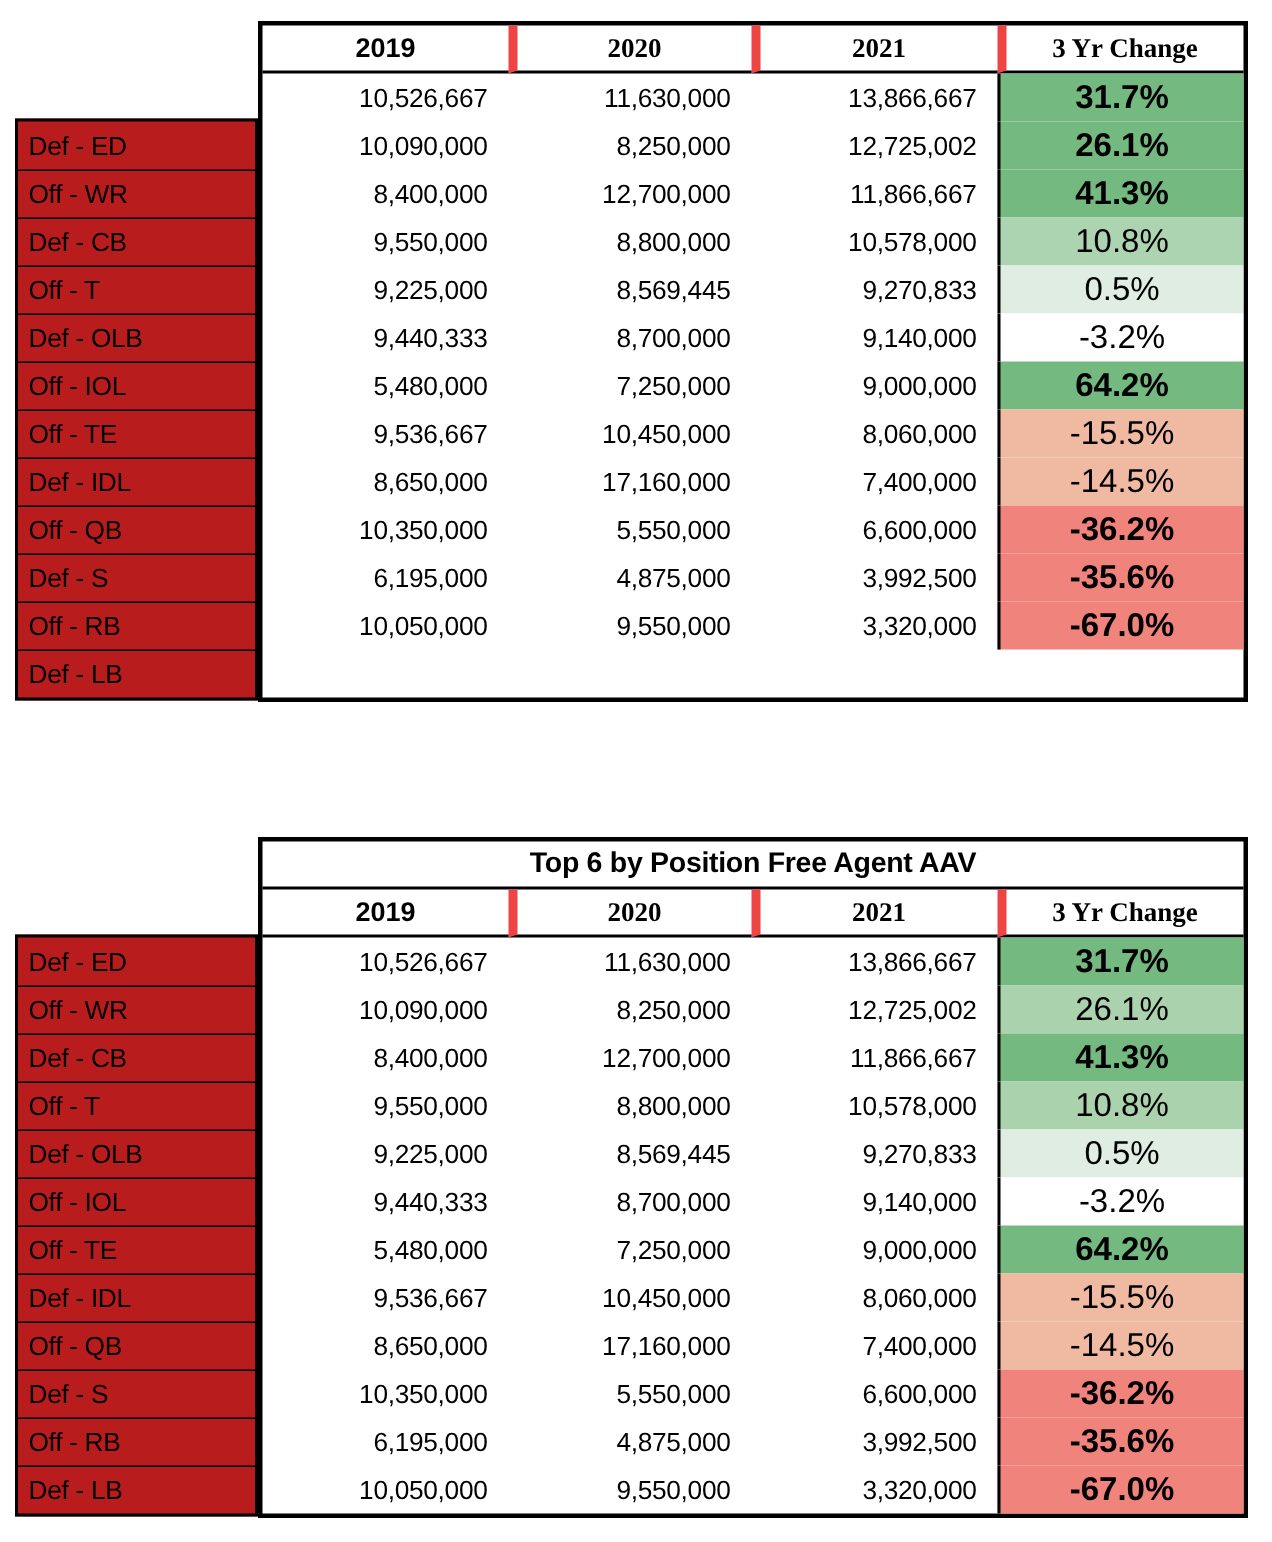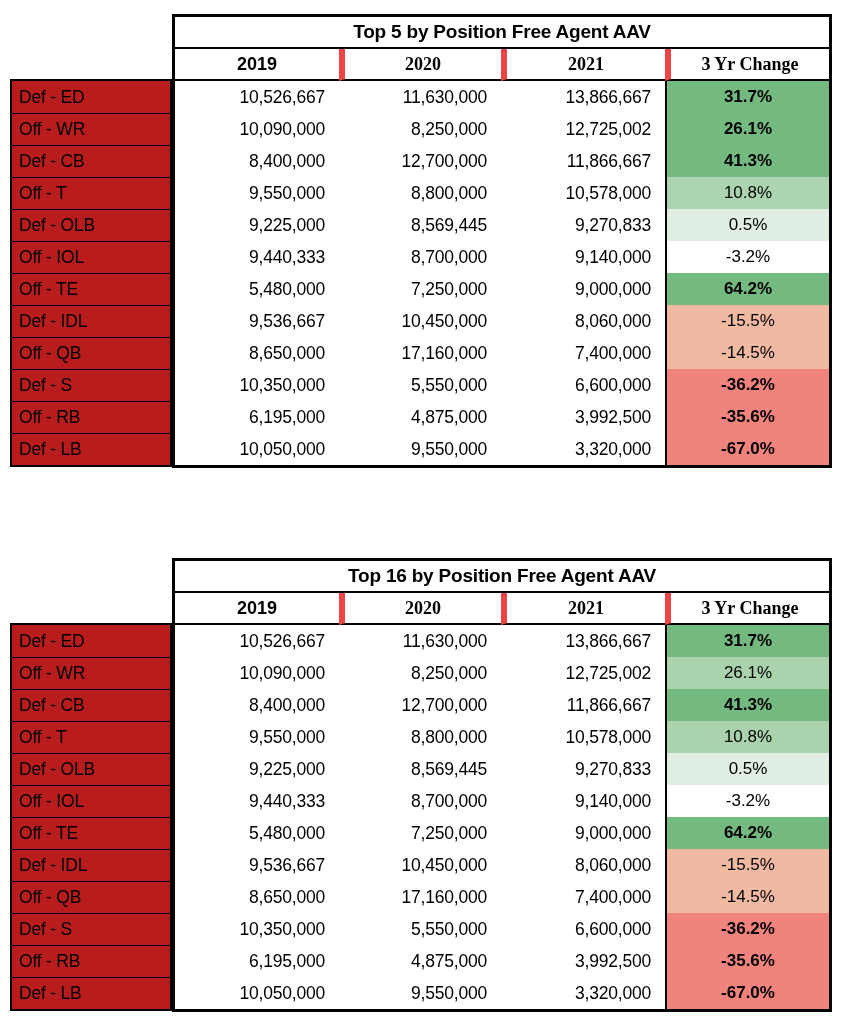--- a/index.html
+++ b/index.html
@@ -27,21 +27,21 @@
   }
   .yearcell.sep { border-left:6px solid #ef4444;font-family:Liberation Serif, serif; }
   .numcell {
     display:flex; align-items:center; justify-content:flex-end;
     padding-right:14px; box-sizing:border-box; font-size:17.5px;
     letter-spacing:-0.2px;
   }
   .chgcell {
     border-left:2px solid #000; box-sizing:border-box;
     display:flex; align-items:center; justify-content:center;
-    font-size:17px;
+    font-size:22px;
   }
   
   .lblcol {
     position:absolute; left:10px; width:162px; box-sizing:border-box;
     border:2px solid #000; background:#b91c1c;
     display:grid; grid-auto-rows:32px;
   }
   .lbl {
     border-top:1.5px solid #000; box-sizing:border-box;
     display:flex; align-items:center; padding-left:7px;
@@ -53,21 +53,20 @@
   #t1-lbls { top:79px; }
   #t2-main { top:558px; }
   #t2-lbls { top:623px; }
 </style>
 </head>
 <body>
 
 <div class="sheet">
 
   <div class="maintbl" id="t1-main">
-    <div class="titlecell">Top 5 by Position Free Agent AAV</div>
     <div class="yearcell">2019</div>
     <div class="yearcell sep">2020</div>
     <div class="yearcell sep">2021</div>
     <div class="yearcell sep">3 Yr Change</div>
 
     <div class="numcell">10,526,667</div>
       <div class="numcell">11,630,000</div>
       <div class="numcell">13,866,667</div>
       <div class="chgcell" style="background-color: rgb(116, 185, 128); font-weight: bold;">31.7%</div>
     <div class="numcell">10,090,000</div>
@@ -125,21 +124,21 @@
     <div class="lbl">Off - IOL</div>
     <div class="lbl">Off - TE</div>
     <div class="lbl">Def - IDL</div>
     <div class="lbl">Off - QB</div>
     <div class="lbl">Def - S</div>
     <div class="lbl">Off - RB</div>
     <div class="lbl">Def - LB</div>
   </div>
 
   <div class="maintbl" id="t2-main">
-    <div class="titlecell">Top 16 by Position Free Agent AAV</div>
+    <div class="titlecell">Top 6 by Position Free Agent AAV</div>
     <div class="yearcell">2019</div>
     <div class="yearcell sep">2020</div>
     <div class="yearcell sep">2021</div>
     <div class="yearcell sep">3 Yr Change</div>
 
     <div class="numcell">10,526,667</div>
       <div class="numcell">11,630,000</div>
       <div class="numcell">13,866,667</div>
       <div class="chgcell" style="background-color: rgb(116, 185, 128); font-weight: bold;">31.7%</div>
     <div class="numcell">10,090,000</div>

